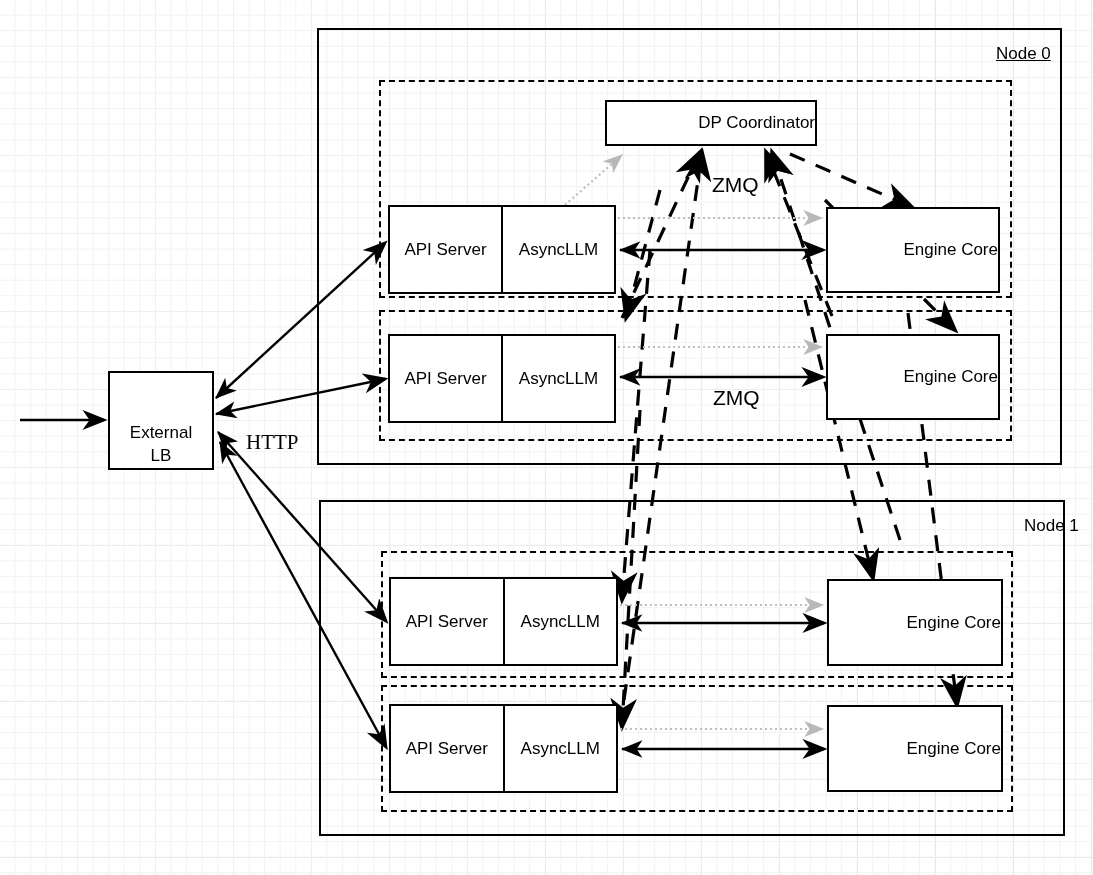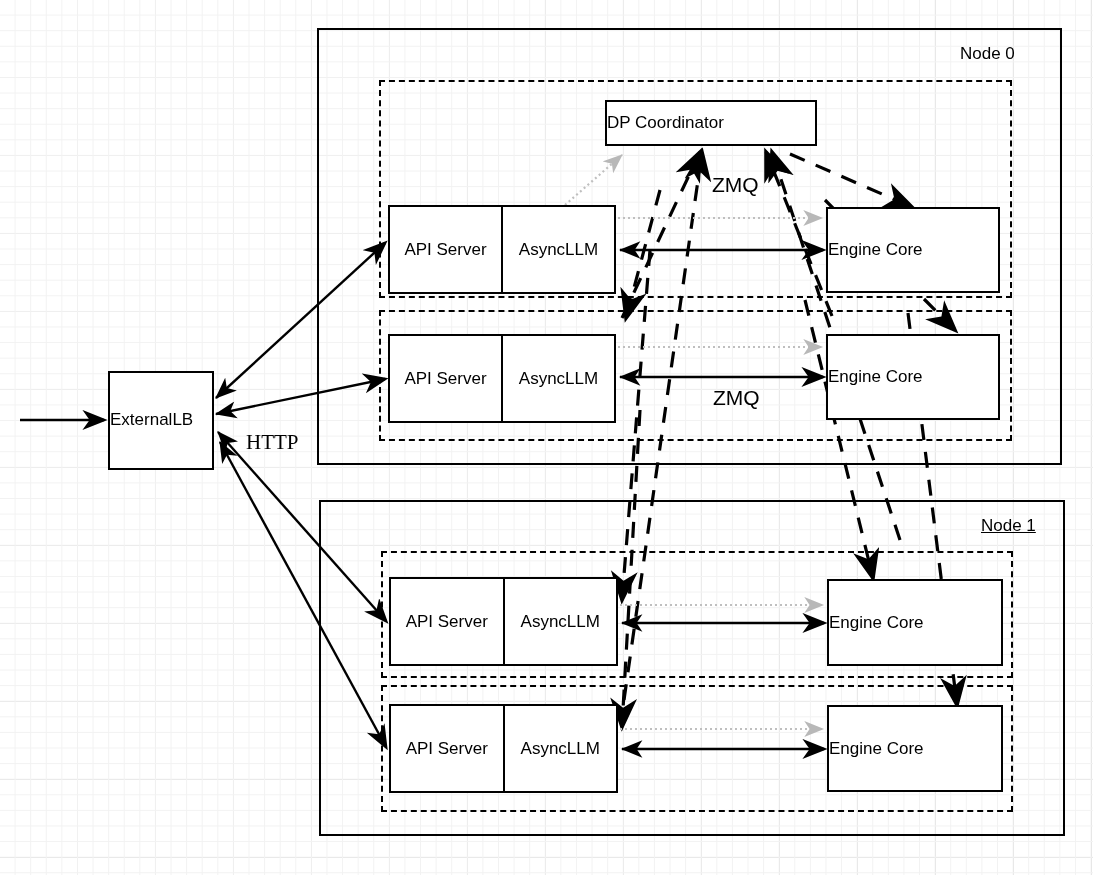--- a/index.html
+++ b/index.html
@@ -44,21 +44,21 @@
     background: transparent;
     box-sizing: border-box;
   }
   .solid-box {
     position: absolute;
     border: 2px solid #000000;
     background: #ffffff;
     box-sizing: border-box;
     display: flex;
     align-items: center;
-    justify-content: flex-start;
+    justify-content: flex-end;
     font-size: 17px;
     color: #000000;
     white-space: nowrap;
   }
   .split-box {
     position: absolute;
     border: 2px solid #000000;
     background: #ffffff;
     box-sizing: border-box;
     display: flex;
@@ -142,27 +142,27 @@
 
     <path d="M 650,250 L 622,600" fill="none" stroke="#000000" stroke-width="3.2" stroke-dasharray="16 12" marker-end="url(#arrowBig)"></path>
 
     <path d="M 640,410 L 622,727" fill="none" stroke="#000000" stroke-width="3.2" stroke-dasharray="16 12" marker-end="url(#arrowBig)"></path>
 
     <path d="M 565,205 L 622,155" fill="none" stroke="#bfbfbf" stroke-width="2.2" stroke-dasharray="2 3" marker-end="url(#arrowGray)"></path>
   </svg>
 
   <div class="layer-boxes">
 
-    <div class="solid-box" style="left:108px; top:371px; width:106px; height:99px; flex-direction:row; line-height:1.35;">
+    <div class="solid-box" style="left:108px; top:371px; width:106px; height:99px; flex-direction:column; line-height:1.35;">
       <span>External</span>
       <span>LB</span>
     </div>
 
     <div class="node-container" style="left:317px; top:28px; width:745px; height:437px;"></div>
-    <div class="node-label" style="left:960px; top:44px;">Node 0</div>
+    <div class="node-label" style="left:996px; top:44px;text-decoration:underline;">Node 0</div>
 
     <div class="dashed-group" style="left:379px; top:80px; width:633px; height:218px;"></div>
 
     <div class="solid-box" style="left:605px; top:100px; width:212px; height:46px;">
       <span>DP Coordinator</span>
     </div>
 
     <div class="split-box" style="left:388px; top:205px; width:228px; height:89px;">
       <div class="split-half left">
         <span>API Server</span>
@@ -185,21 +185,21 @@
       <div class="split-half">
         <span>AsyncLLM</span>
       </div>
     </div>
 
     <div class="solid-box" style="left:826px; top:334px; width:174px; height:86px;">
       <span>Engine Core</span>
     </div>
 
     <div class="node-container" style="left:319px; top:500px; width:746px; height:336px;"></div>
-    <div class="node-label" style="left:981px; top:516px;text-decoration:underline;">Node 1</div>
+    <div class="node-label" style="left:1024px; top:516px;">Node 1</div>
 
     <div class="dashed-group" style="left:381px; top:551px; width:632px; height:127px;"></div>
 
     <div class="split-box" style="left:389px; top:577px; width:229px; height:89px;">
       <div class="split-half left">
         <span>API Server</span>
       </div>
       <div class="split-half">
         <span>AsyncLLM</span>
       </div>

